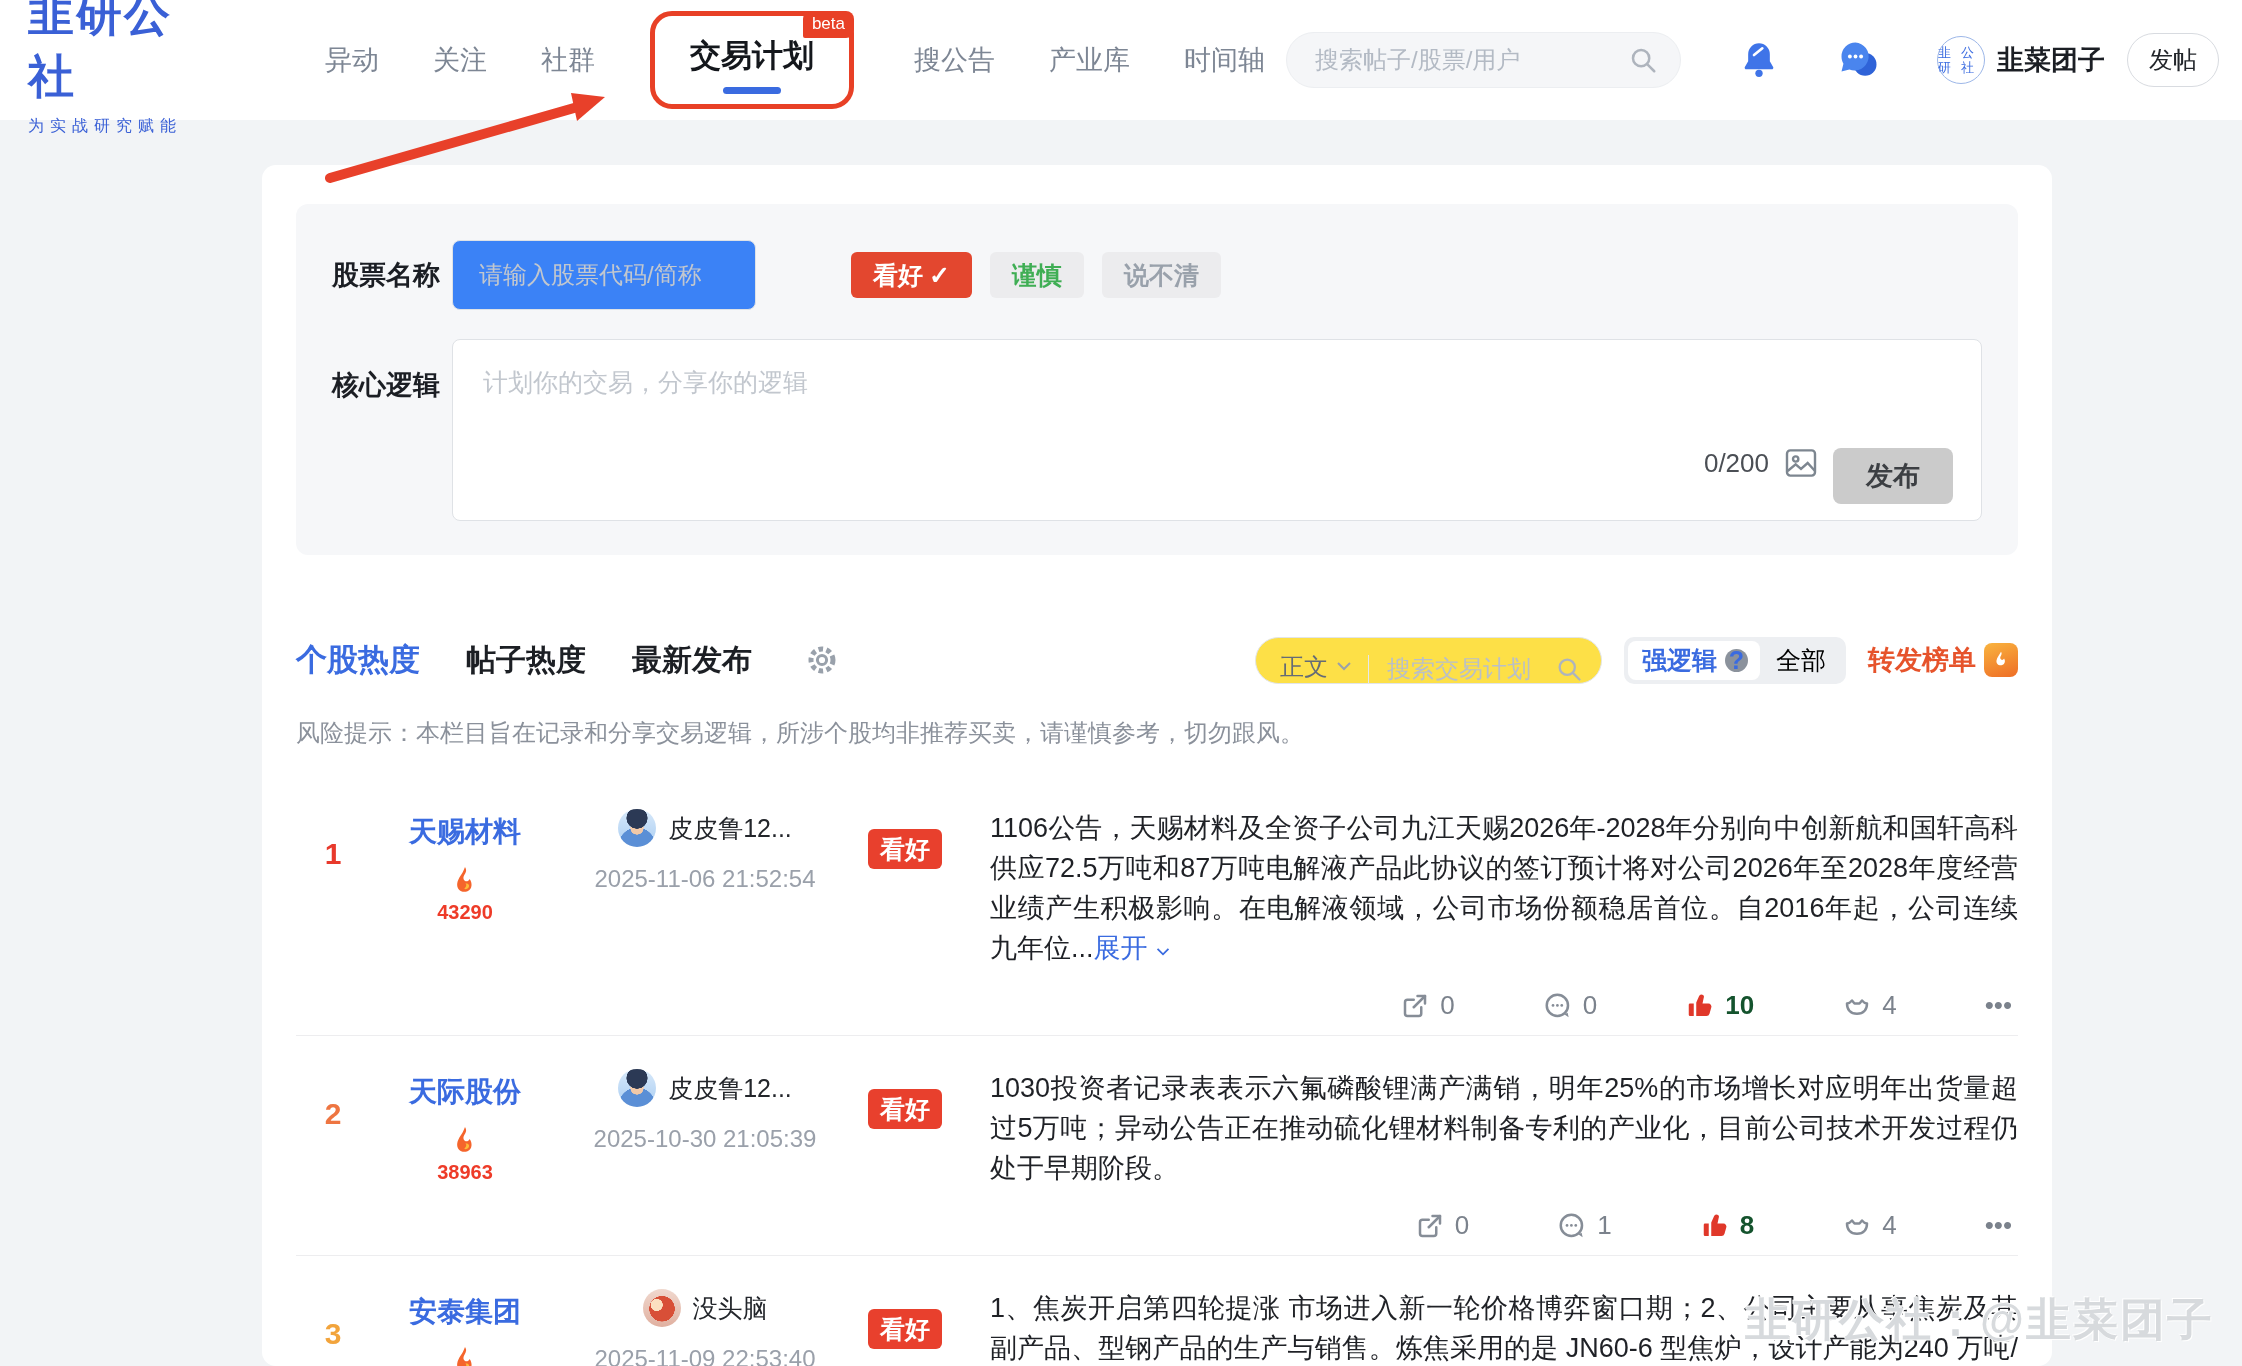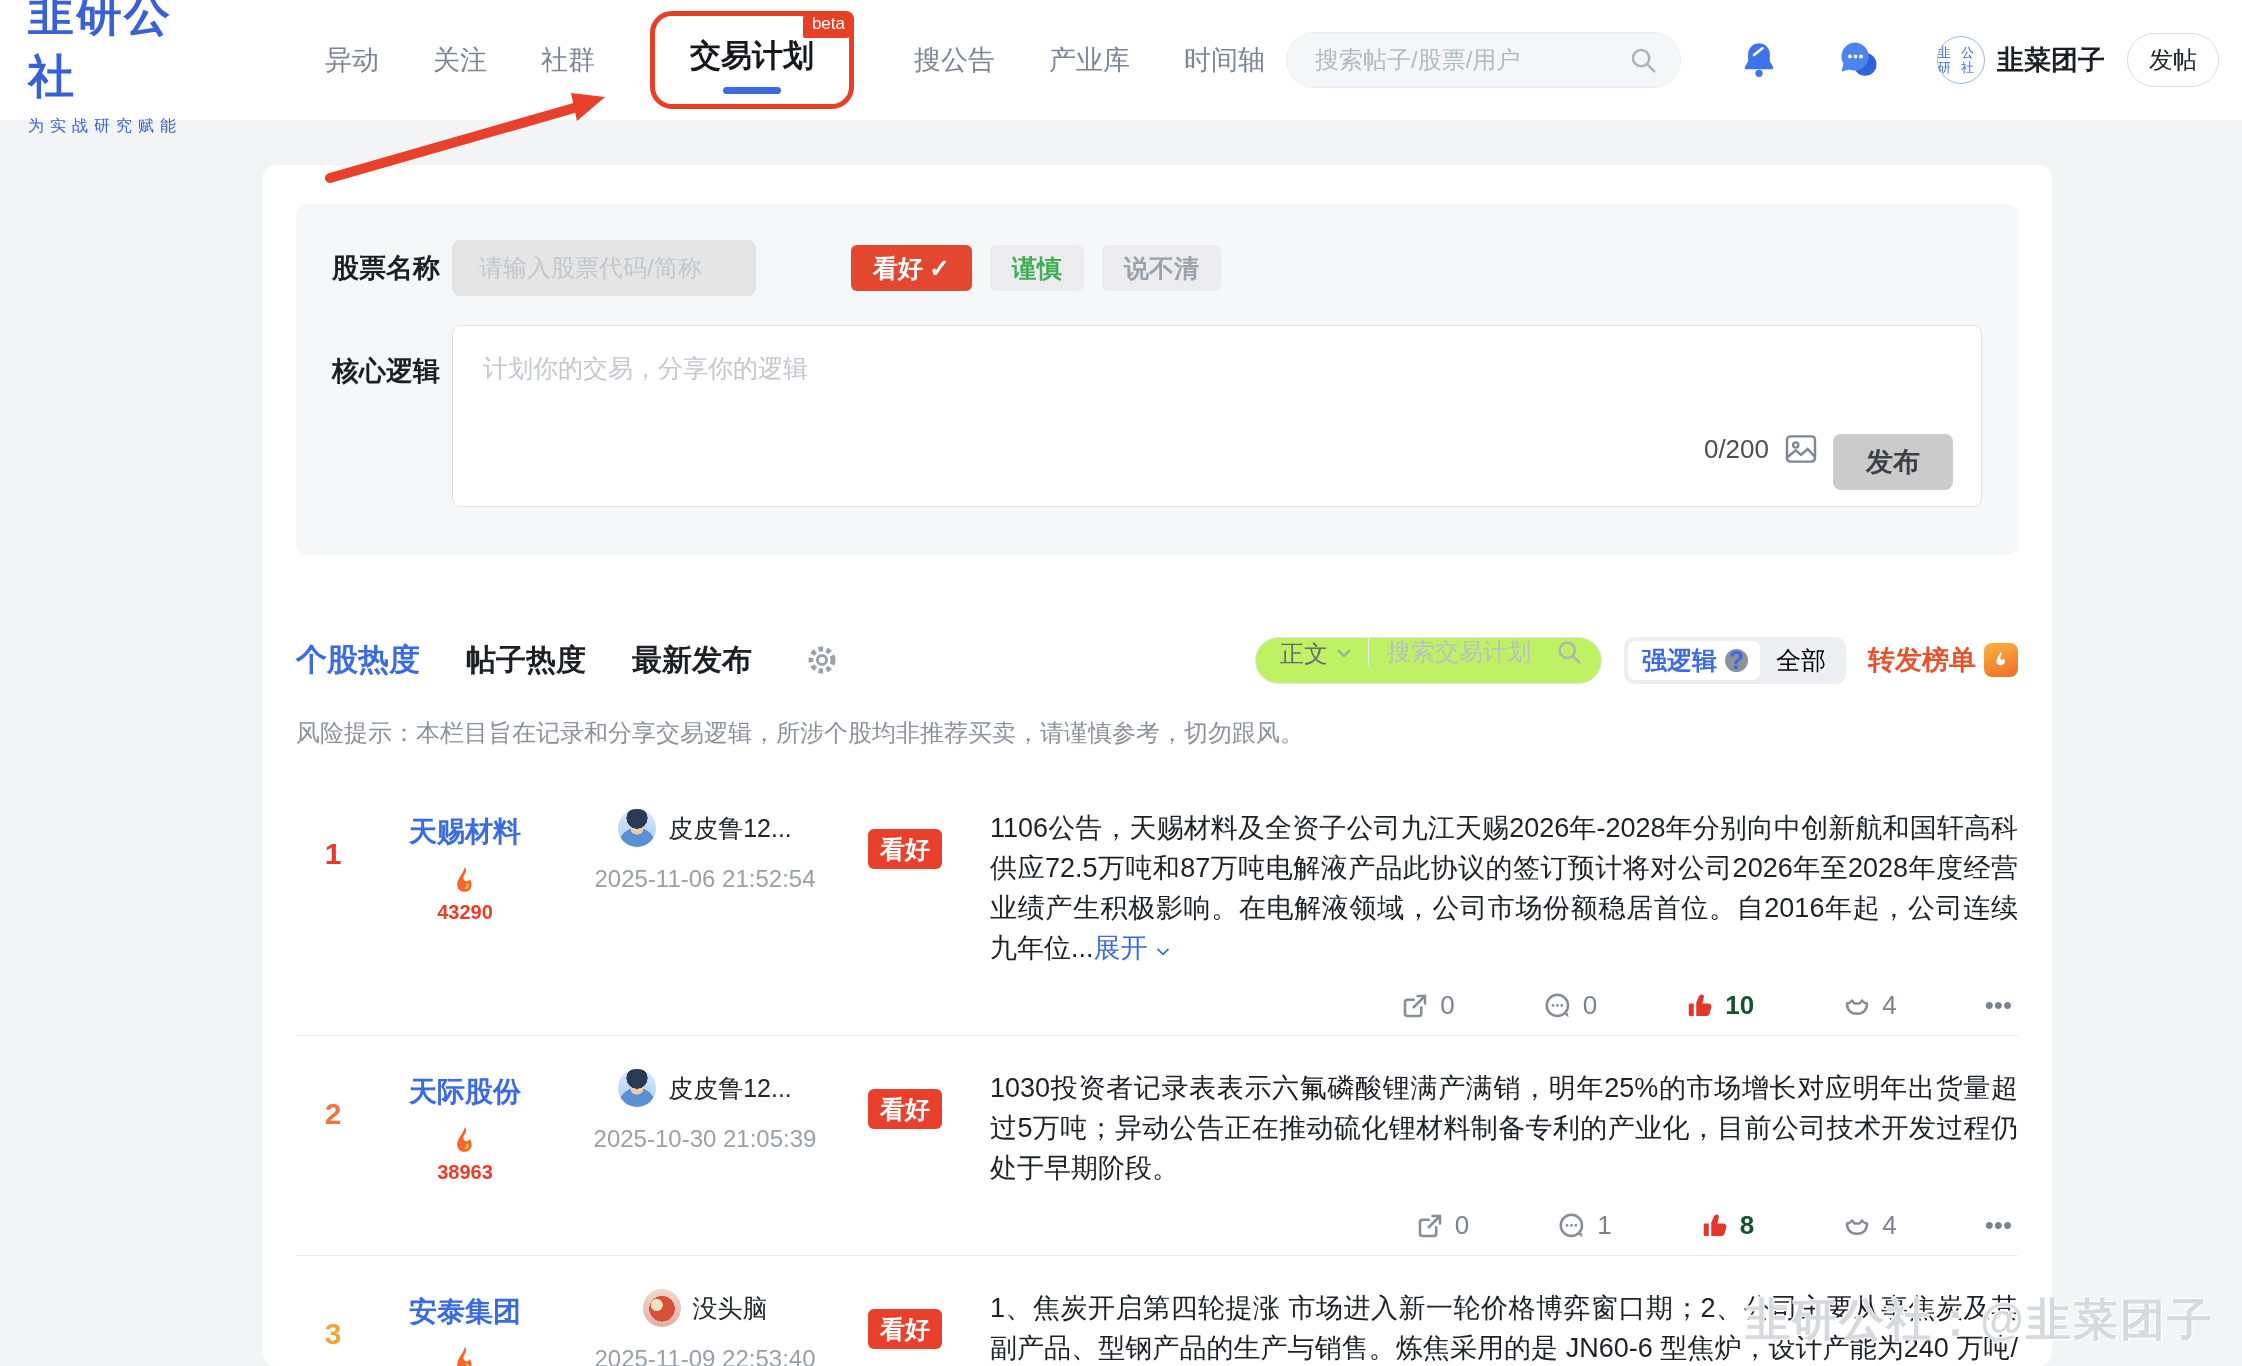--- a/index.html
+++ b/index.html
@@ -29,42 +29,42 @@
   
   .annot-arrow { position:absolute; left:300px; top:85px; z-index:9; pointer-events:none; }
 
   
   .card { position:absolute; left:262px; top:165px; width:1790px; height:1201px; background:#fff; border-radius:14px; z-index:2; overflow:hidden; }
 
   
   .composer { margin:39px 34px 0; height:351px; background:#f6f7f9; border-radius:12px; padding:36px 36px 0; }
   .c-row { display:flex; align-items:center; }
   .c-label { width:120px; font-size:27px; font-weight:bold; color:#1b1e24; flex:none; }
-  .stock-input { width:304px; height:56px; background:#e5e5e5; border:1px solid #dfe2e6; border-radius:8px; padding:0 26px; font-size:24px; color:#333; outline:none; font-family:inherit; }
+  .stock-input { width:304px; height:70px; background:#3b82f6; border:1px solid #dfe2e6; border-radius:8px; padding:0 26px; font-size:24px; color:#333; outline:none; font-family:inherit; }
   .stock-input::placeholder { color:#c2c7ce; }
   .stance-group { display:flex; gap:18px; margin-left:95px; }
   .stance { height:46px; padding:0 22px; border:none; border-radius:6px; font-size:25px; font-weight:bold; background:#ececee; color:#99a1ab; display:flex; align-items:center; gap:6px; cursor:pointer; font-family:inherit; }
   .stance.sel { background:#e3472f; color:#fff; }
   .stance.caution { color:#3fae54; }
   .c-row2 { display:flex; margin-top:29px; }
   .c-row2 .c-label { padding-top:28px; }
   .logic-wrap { flex:1; height:182px; background:#fff; border:1px solid #dfe2e6; border-radius:8px; position:relative; }
   .logic-wrap textarea { width:100%; height:100%; border:none; outline:none; resize:none; background:transparent; padding:26px 30px; font-size:25px; color:#333; font-family:inherit; }
   .logic-wrap textarea::placeholder { color:#c2c7ce; }
   .logic-footer { position:absolute; right:28px; bottom:16px; display:flex; align-items:flex-start; gap:16px; }
   .char-count { font-size:26px; color:#4b4f55; }
   .publish-btn { width:120px; height:56px; background:#cbcbcb; border:none; border-radius:8px; font-size:27px; font-weight:bold; color:#3c3f43; cursor:pointer; font-family:inherit; }
 
   
   .toolbar { display:flex; align-items:center; margin:81px 34px 0; height:48px; }
   .tab { font-size:30px; font-weight:bold; color:#1c1f24; margin-right:46px; cursor:pointer; }
   .tab.active { color:#3a6be0; font-size:31px; }
   .gear { margin-left:6px; cursor:pointer; display:flex; align-items:center; }
   .tb-right { margin-left:auto; display:flex; align-items:center; gap:22px; }
-  .scope-search { width:347px; height:47px; border:1px solid #e2e5e9; border-radius:24px; background:#bef264; display:flex; align-items:flex-start; }
+  .scope-search { width:347px; height:47px; border:1px solid #e2e5e9; border-radius:24px; background:#fde047; display:flex; align-items:flex-end; }
   .scope { display:flex; align-items:center; gap:8px; padding:0 16px 0 24px; font-size:24px; color:#646b76; cursor:pointer; white-space:nowrap; }
   .scope-div { width:1px; height:28px; background:#e6e8ec; }
   .scope-search input { flex:1; min-width:0; border:none; outline:none; background:transparent; font-size:24px; color:#333; padding-left:18px; font-family:inherit; }
   .scope-search input::placeholder { color:#b9bfc8; }
   .seg { height:47px; background:#edeff2; border-radius:10px; padding:4px; display:flex; align-items:center; }
   .seg-chip { height:39px; background:#fff; border-radius:8px; display:flex; align-items:center; padding:0 12px 0 14px; cursor:pointer; }
   .seg-chip span { font-size:25px; font-weight:bold; color:#3a6be0; }
   .q-badge { width:23px; height:23px; border-radius:50%; background:#8b929c; color:#fff; font-size:15px; font-weight:bold; display:flex; align-items:center; justify-content:center; margin-left:8px; }
   .seg-plain { font-size:25px; color:#000000; padding:0 16px; cursor:pointer; }
   .forward { display:flex; align-items:center; gap:8px; cursor:pointer; }

